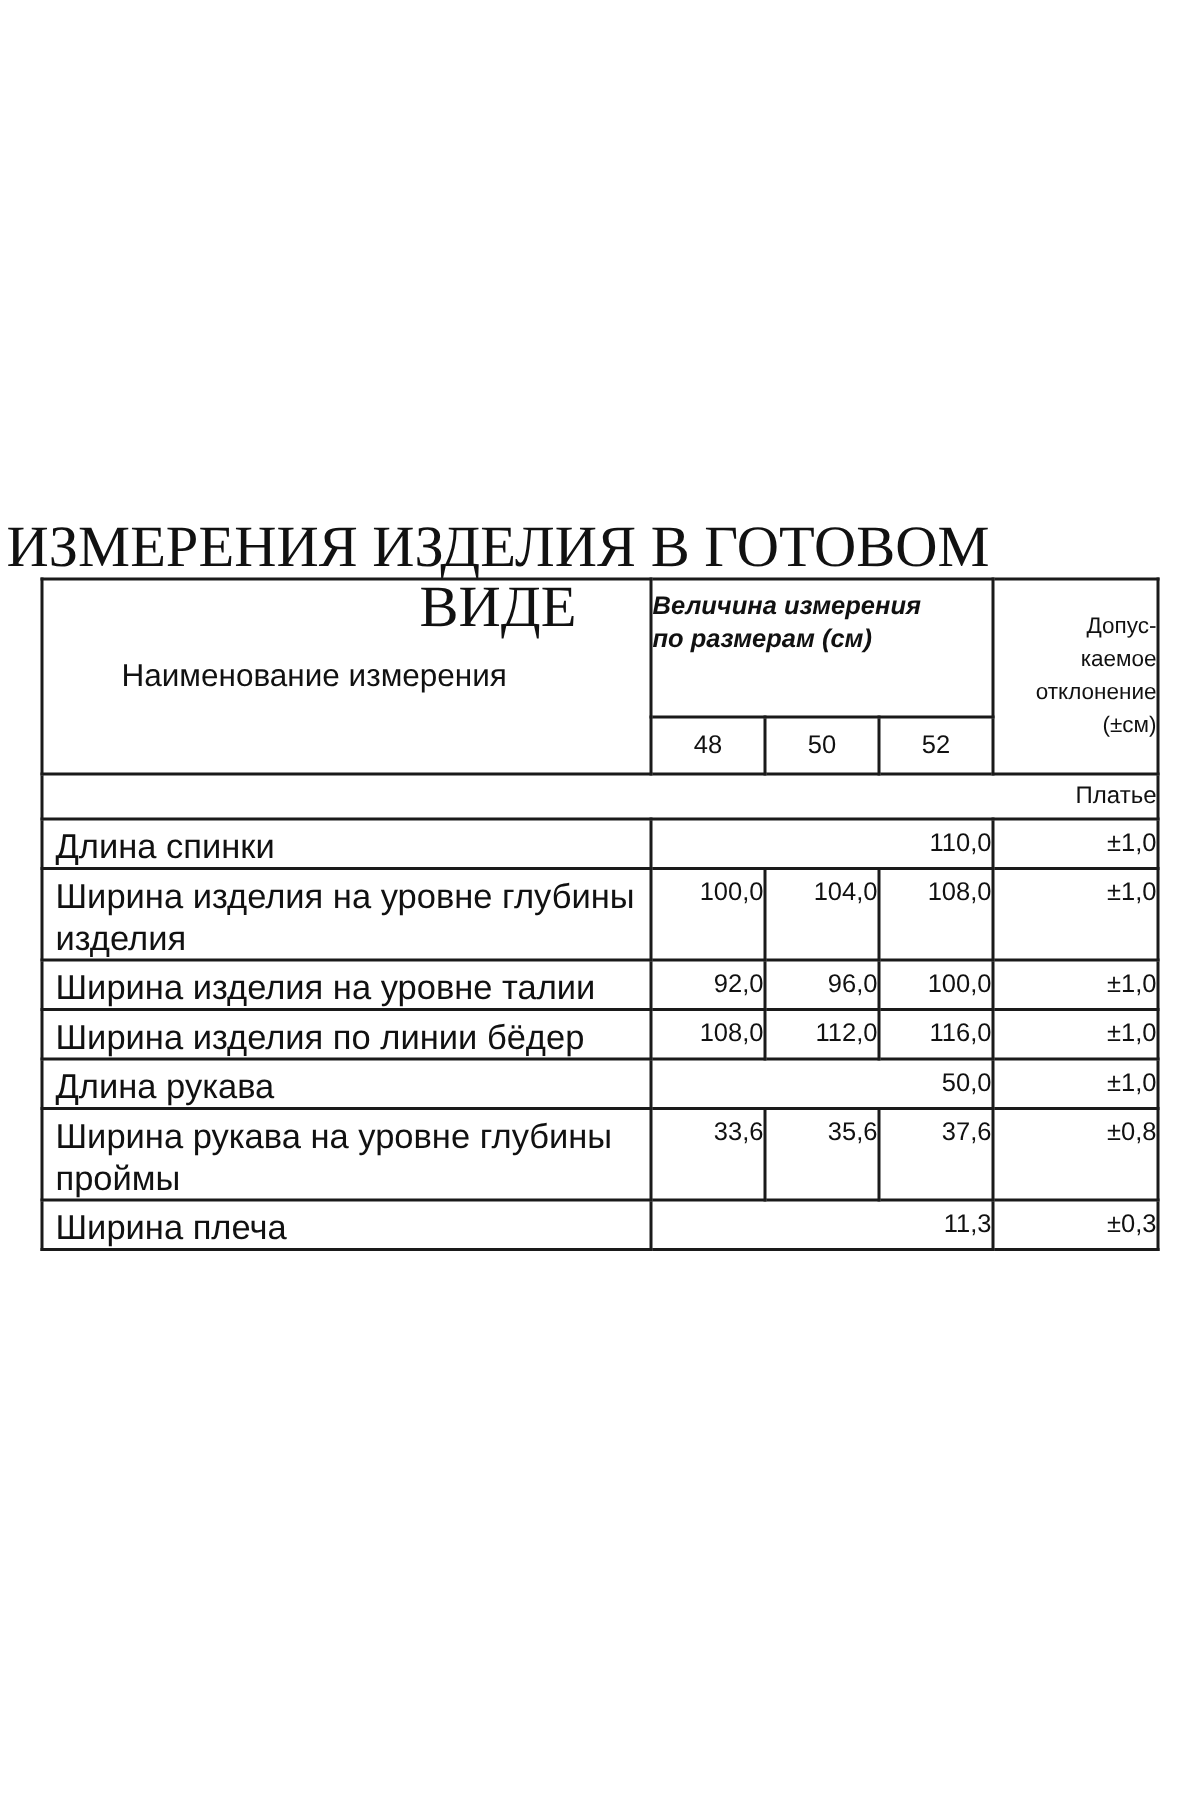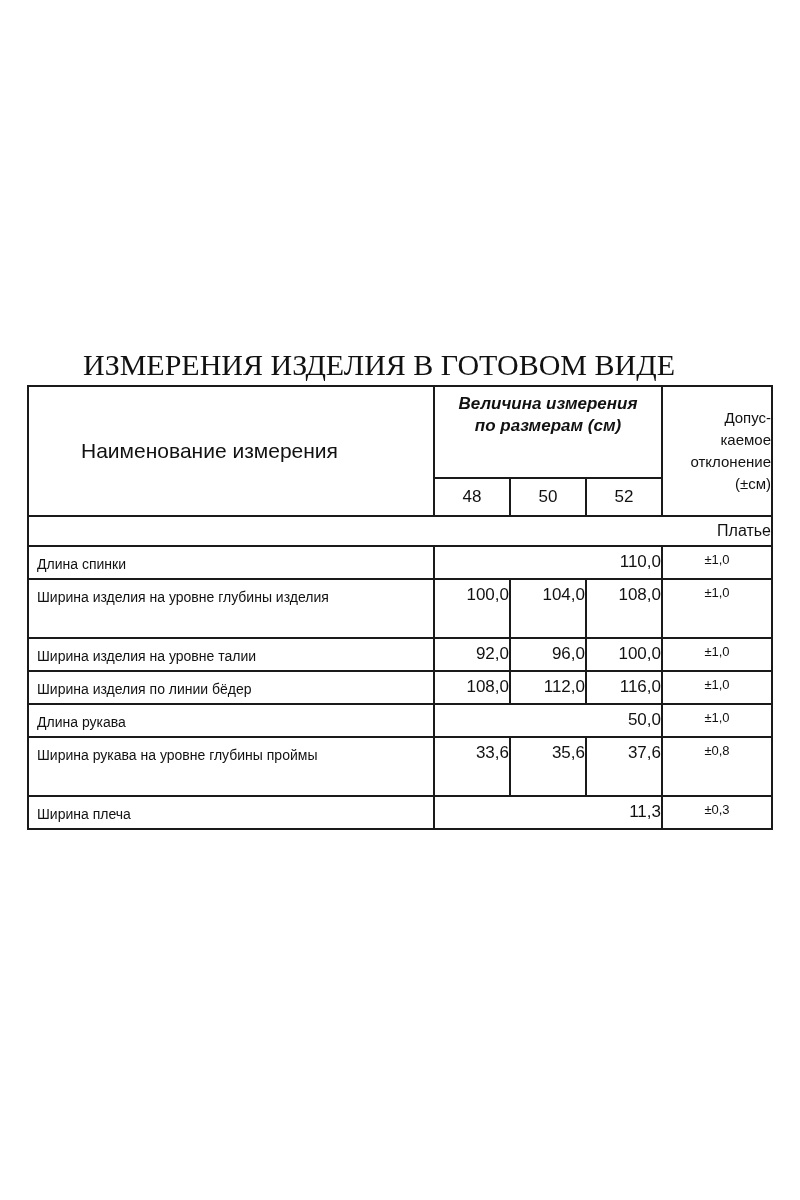--- a/index.html
+++ b/index.html
@@ -1,40 +1,40 @@
 <!DOCTYPE html>
 <html><head>
 <meta charset="utf-8">
 <style>
   html, body { margin: 0; padding: 0; background: #ffffff; }
   body { width: 800px; height: 1200px; position: relative; overflow: hidden; }
   .title {
     position: absolute; left: 0; top: 345px; width: 664px; text-align: center;
-    font-family: "Liberation Serif", serif; font-size: 30px; color: #111;
-    letter-spacing: 0px; line-height: 40px; padding-left: 47px;
+    font-family: "Liberation Serif", serif; font-size: 39px; color: #111;
+    letter-spacing: 0px; line-height: 40px;
   }
   table.meas {
     position: absolute; left: 27px; top: 385px;
     border-collapse: collapse; table-layout: fixed;
     font-family: "Liberation Sans", sans-serif; color: #111;
   }
   table.meas td { border: 2px solid #1a1a1a; padding: 0; vertical-align: top; }
   col.c0 { width: 406px; }
   col.c1 { width: 76px; }
   col.c2 { width: 76px; }
   col.c3 { width: 76px; }
   col.c4 { width: 110px; }
   .hdr-name { font-size: 21px; vertical-align: middle !important; padding-left: 52px !important; height: 90px; }
-  .hdr-value { font-size: 17px; font-weight: bold; font-style: italic; text-align: center; height: 84px; padding-top: 6px !important; line-height: 22px; }
+  .hdr-value { font-size: 17px; font-weight: bold; font-style: italic; height: 84px; padding-top: 6px !important; line-height: 22px; }
   .hdr-tol { font-size: 15px; text-align: right; vertical-align: middle !important; line-height: 22px; }
   .size { font-size: 17px; text-align: center; height: 36px; vertical-align: middle !important; margin-top: 43px; }
   .section { font-size: 16px; text-align: right; height: 28px; vertical-align: middle !important; }
-  .row-name { font-size: 14px; padding: 3px 8px 0 8px !important; line-height: 28px; }
+  .row-name { font-size: 23px; padding: 3px 8px 0 8px !important; line-height: 28px; }
   .val { font-size: 17px; text-align: right; padding-top: 5px !important; margin-top: 34px; }
-  .tol { font-size: 13px; text-align: center; padding-top: 5px !important; }
+  .tol { font-size: 17px; text-align: right; padding-top: 5px !important; }
   .r1 { height: 27px; }
   .r2 { height: 59px; }
 </style>
 </head>
 <body>
 
 <div class="title">ИЗМЕРЕНИЯ ИЗДЕЛИЯ В ГОТОВОМ ВИДЕ</div>
 
 <table class="meas">
   <colgroup>

